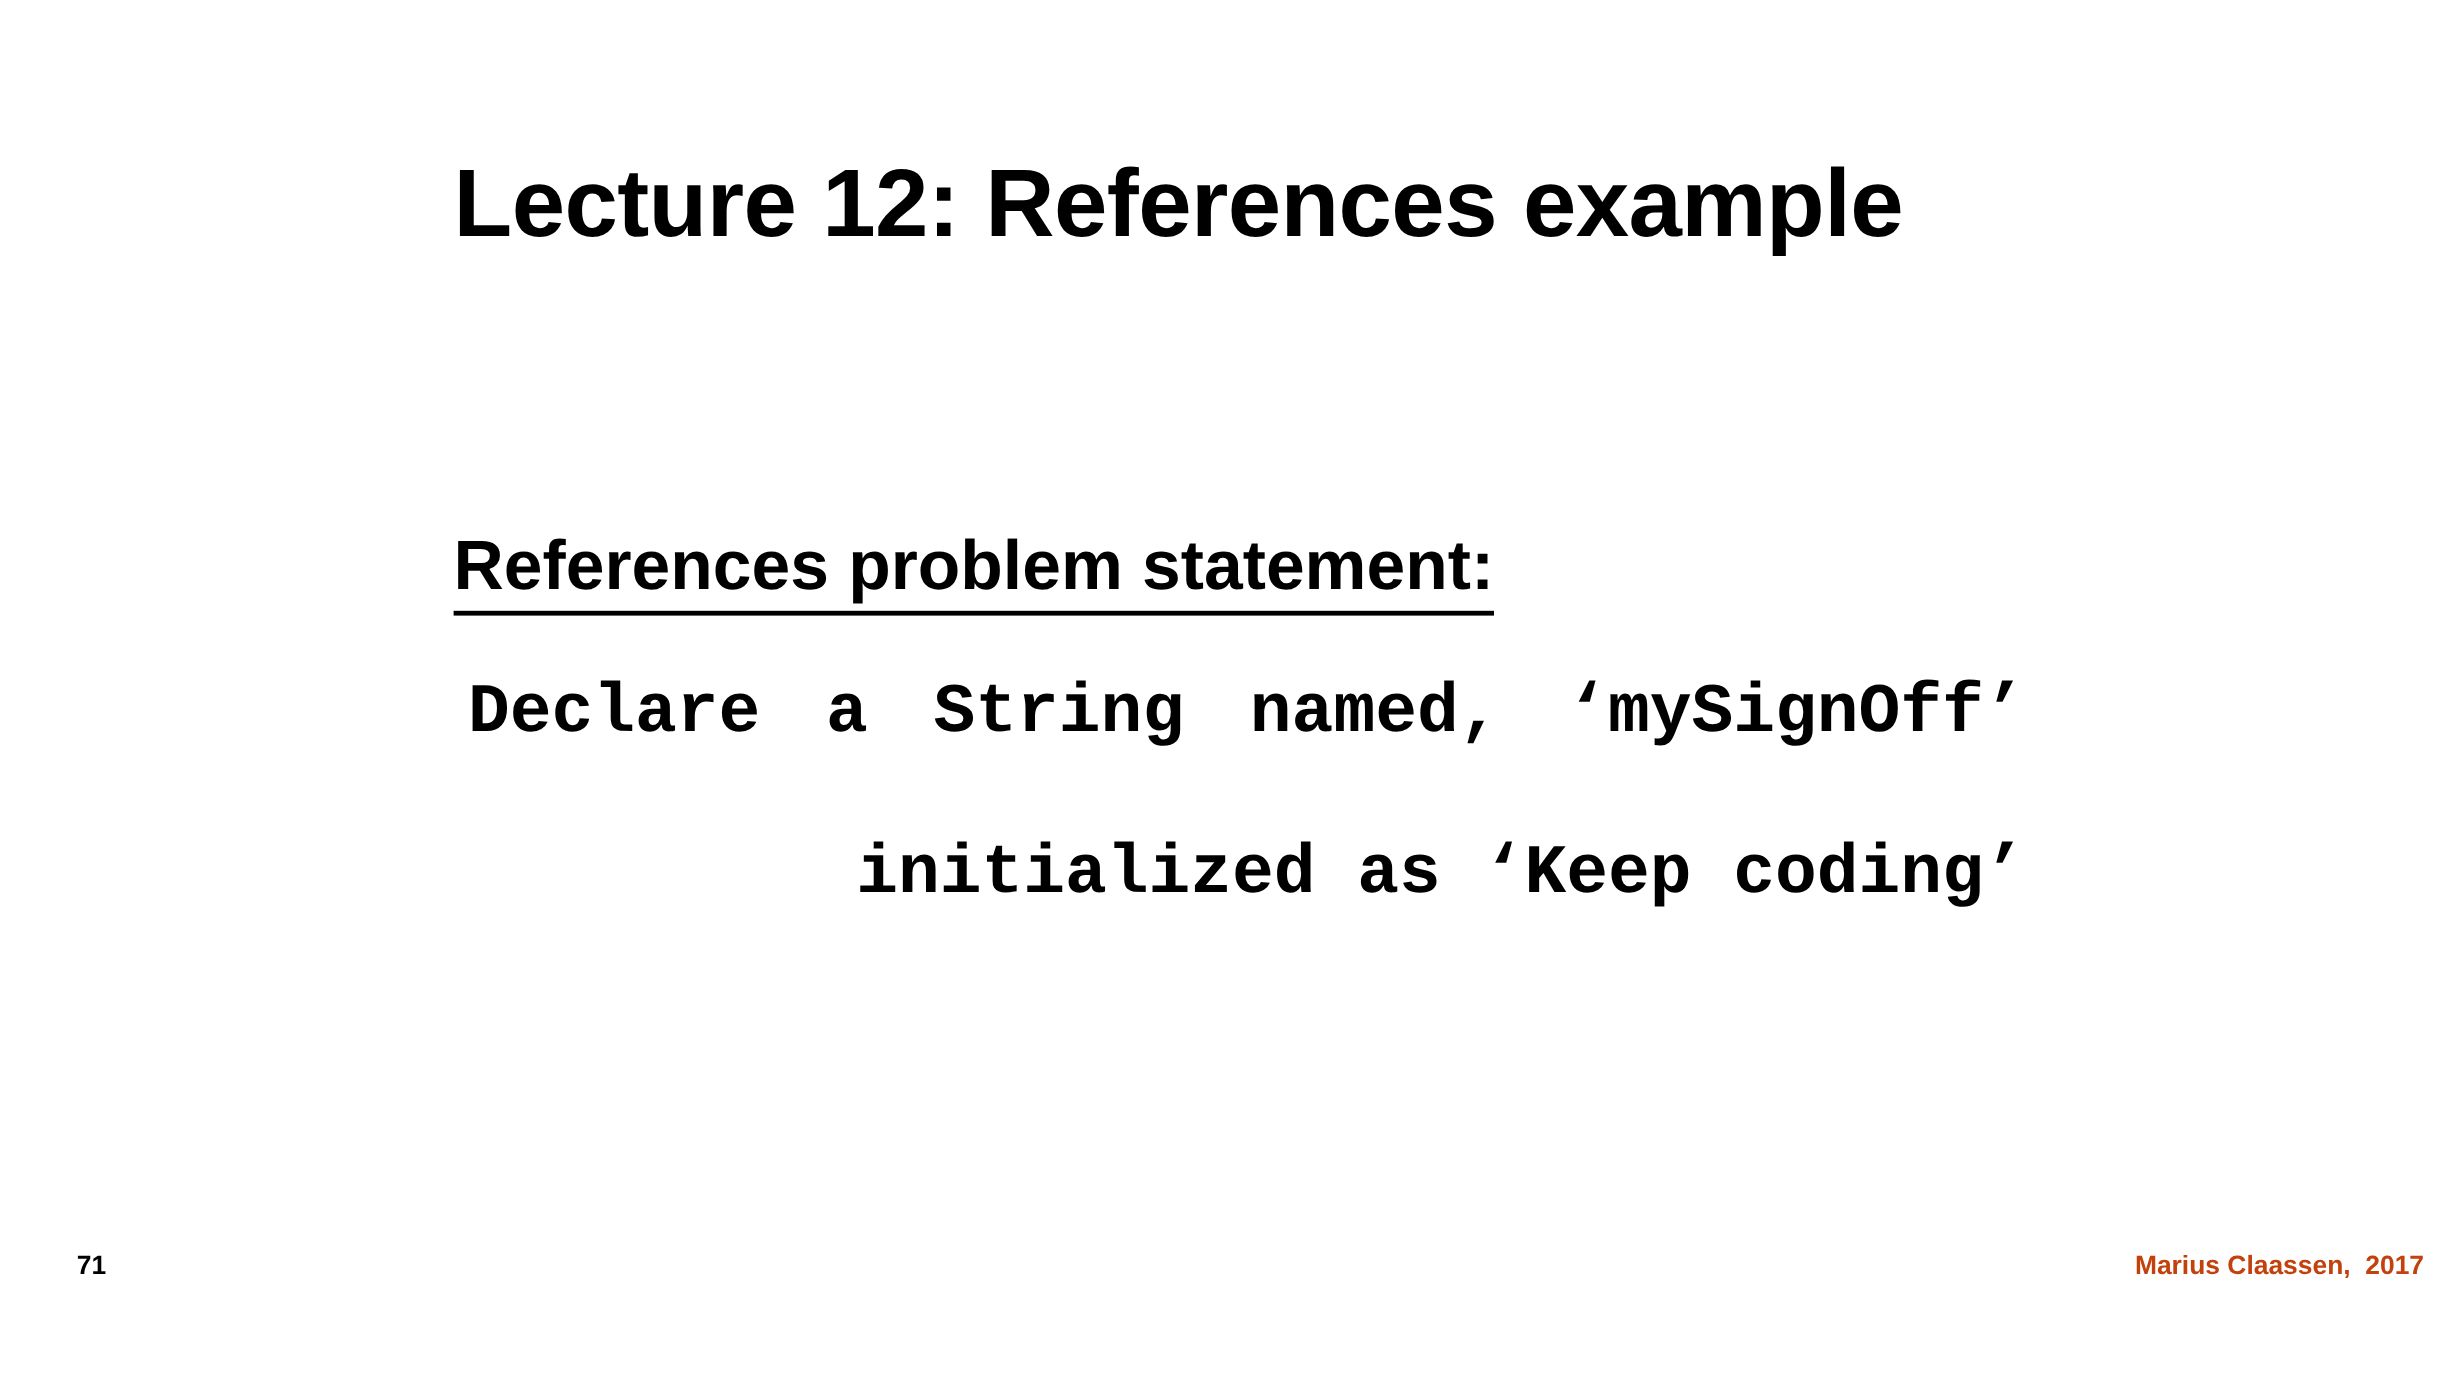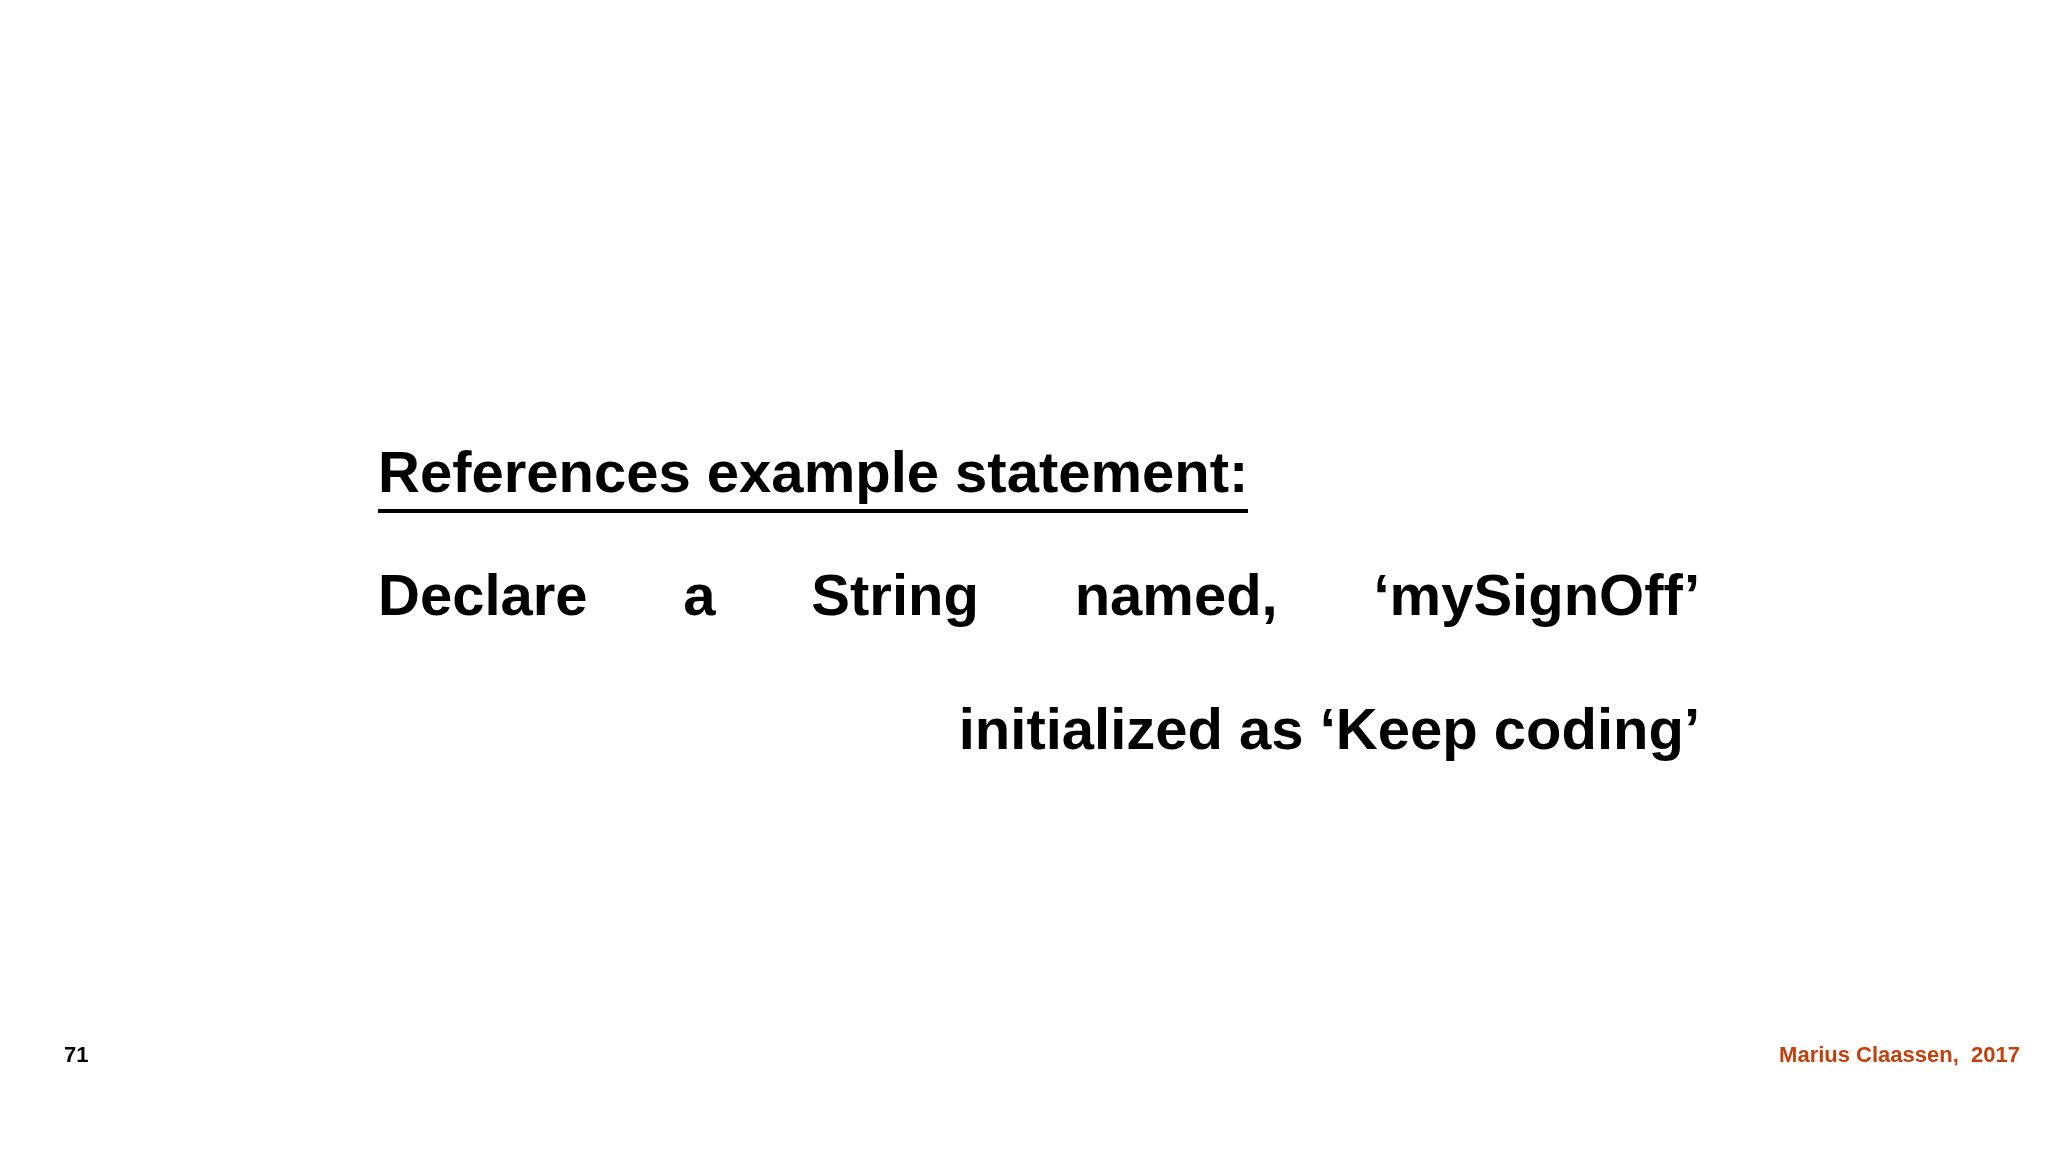--- a/index.html
+++ b/index.html
@@ -55,27 +55,28 @@
     display: block;
   }
 
   .section-heading .heading-text {
     display: inline-block;
     border-bottom: 4px solid #000000;
     padding-bottom: 4px;
   }
 
   .body-paragraph {
-    margin: 0;
+    margin: 12px;
     font-size: 58px;
     line-height: 1.16;
     font-weight: bold;
     color: #000000;
     text-align: justify;
     text-justify: inter-word;
+    font-family: Liberation Mono, monospace;
   }
 
   
   .body-paragraph .line-1 {
     display: block;
     text-align: justify;
     text-justify: inter-word;
   }
   .body-paragraph .line-1::after {
     content: "";
@@ -116,25 +117,28 @@
     line-height: 1;
     color: #c2410c;
     white-space: pre;
   }
 </style>
 </head>
 <body>
 
 <div class="slide">
 
+  <div class="title-block">
+    <h1 class="slide-title">Lecture 12: References example</h1>
+  </div>
 
   <div class="body-block">
 
     <div class="section-heading">
-      <span class="heading-text">References example statement:</span>
+      <span class="heading-text">References problem statement:</span>
     </div>
 
     <div class="body-paragraph">
       <span class="line-1">Declare a String named, ‘mySignOff’</span>
       <span class="line-2">initialized as ‘Keep coding’</span>
     </div>
 
   </div>
 
   <div class="footer">

